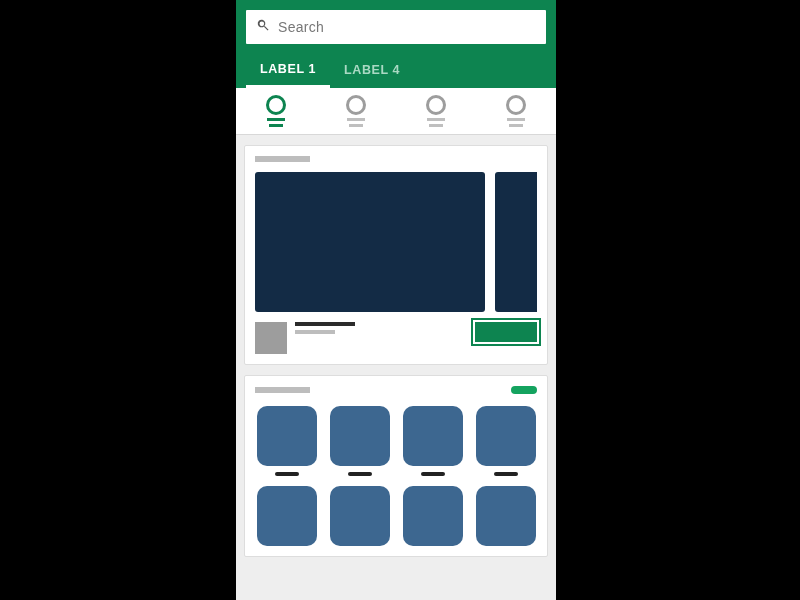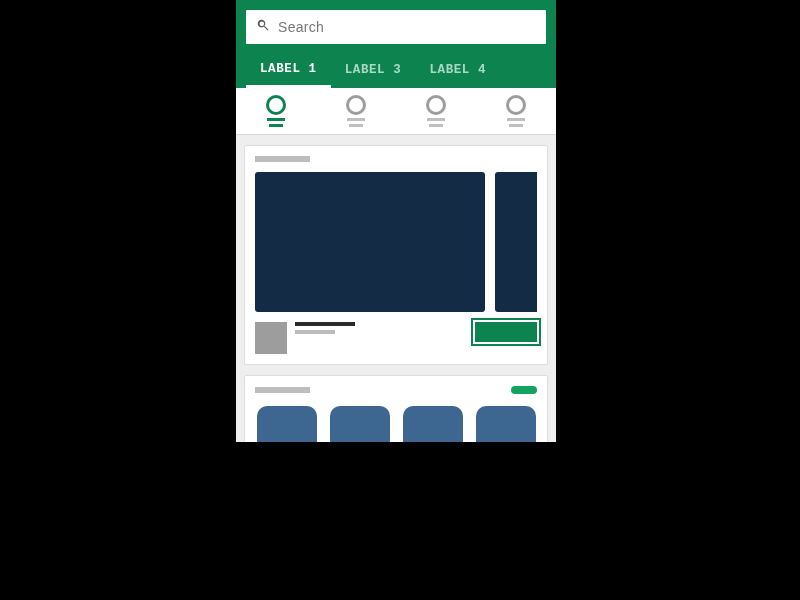--- a/index.html
+++ b/index.html
@@ -9,21 +9,21 @@
     width: 800px;
     height: 600px;
     overflow: hidden;
     position: relative;
   }
   .phone {
     position: absolute;
     left: 236px;
     top: 0;
     width: 320px;
-    height: 442px;
+    height: 600px;
     background: #eeeeee;
     overflow: hidden;
   }
   
   .header {
     background: #0d8450;
     padding: 10px 10px 0 10px;
   }
   .search {
     background: #fff;
@@ -49,21 +49,20 @@
   .tab {
     flex: 0 0 auto;
     padding: 0 14px;
     font-size: 12.5px;
     font-weight: 600;
     letter-spacing: .6px;
     color: #a9d9c3;
     display: flex;
     align-items: center;
     white-space: nowrap;
-    font-family: Liberation Mono, monospace;
   }
   .tab.active {
     color: #ffffff;
     border-bottom: 3px solid #ffffff;
   }
   
   .iconstrip {
     background: #fff;
     height: 46px;
     display: flex;
@@ -164,21 +163,20 @@
     <div class="search">
       <span>
         <svg viewBox="0 0 24 24">
             <path d="M15.5 14h-.79l-.28-.27a6.5 6.5 0 1 0-.7.7l.27.28v.79L20 21.49 21.49 20 15.5 14zM10 14a4 4 0 1 1 0-8 4 4 0 0 1 0 8z"></path>
           </svg>
       </span>
       <span class="search-text">Search</span>
     </div>
     <div class="tabs">
       <div class="tab active">LABEL 1</div>
-      <div class="tab">LABEL 3</div>
       <div class="tab">LABEL 4</div>
     </div>
   </div>
 
   <div class="iconstrip">
     <div class="stripitem active">
       <div class="ring"></div>
       <div class="bar1"></div>
       <div class="bar2"></div>
     </div>

